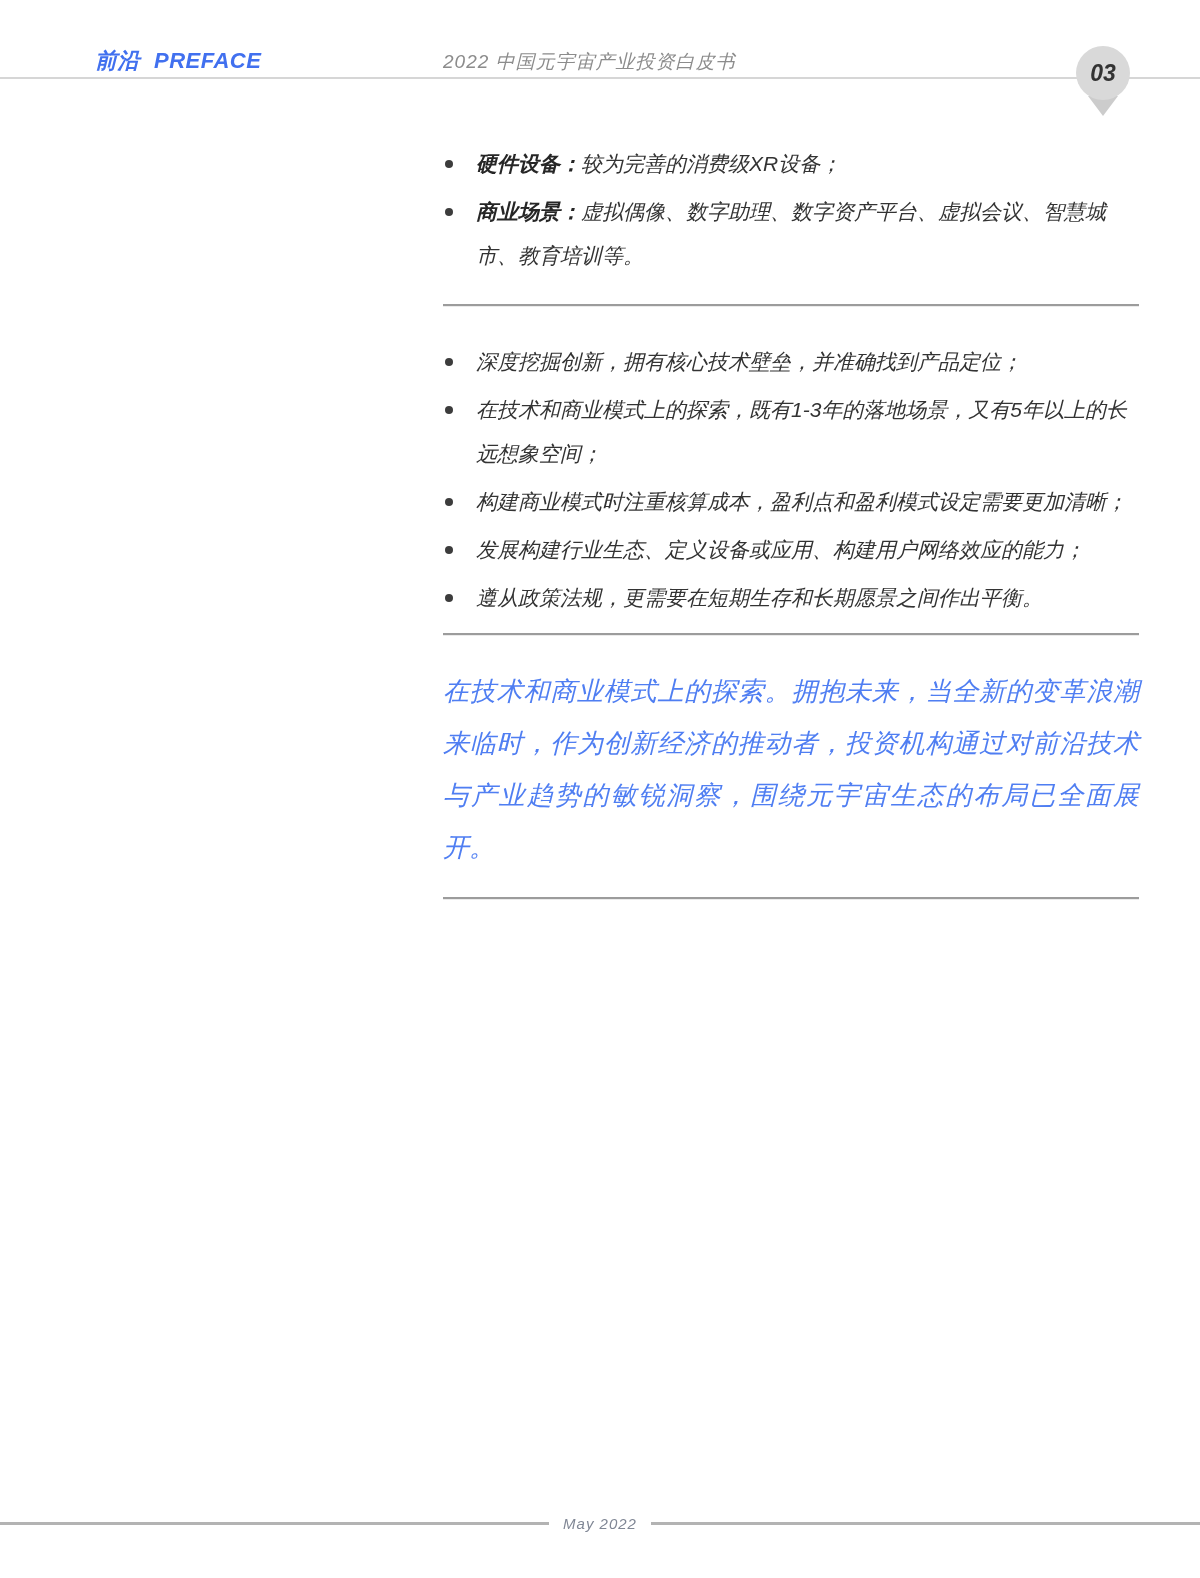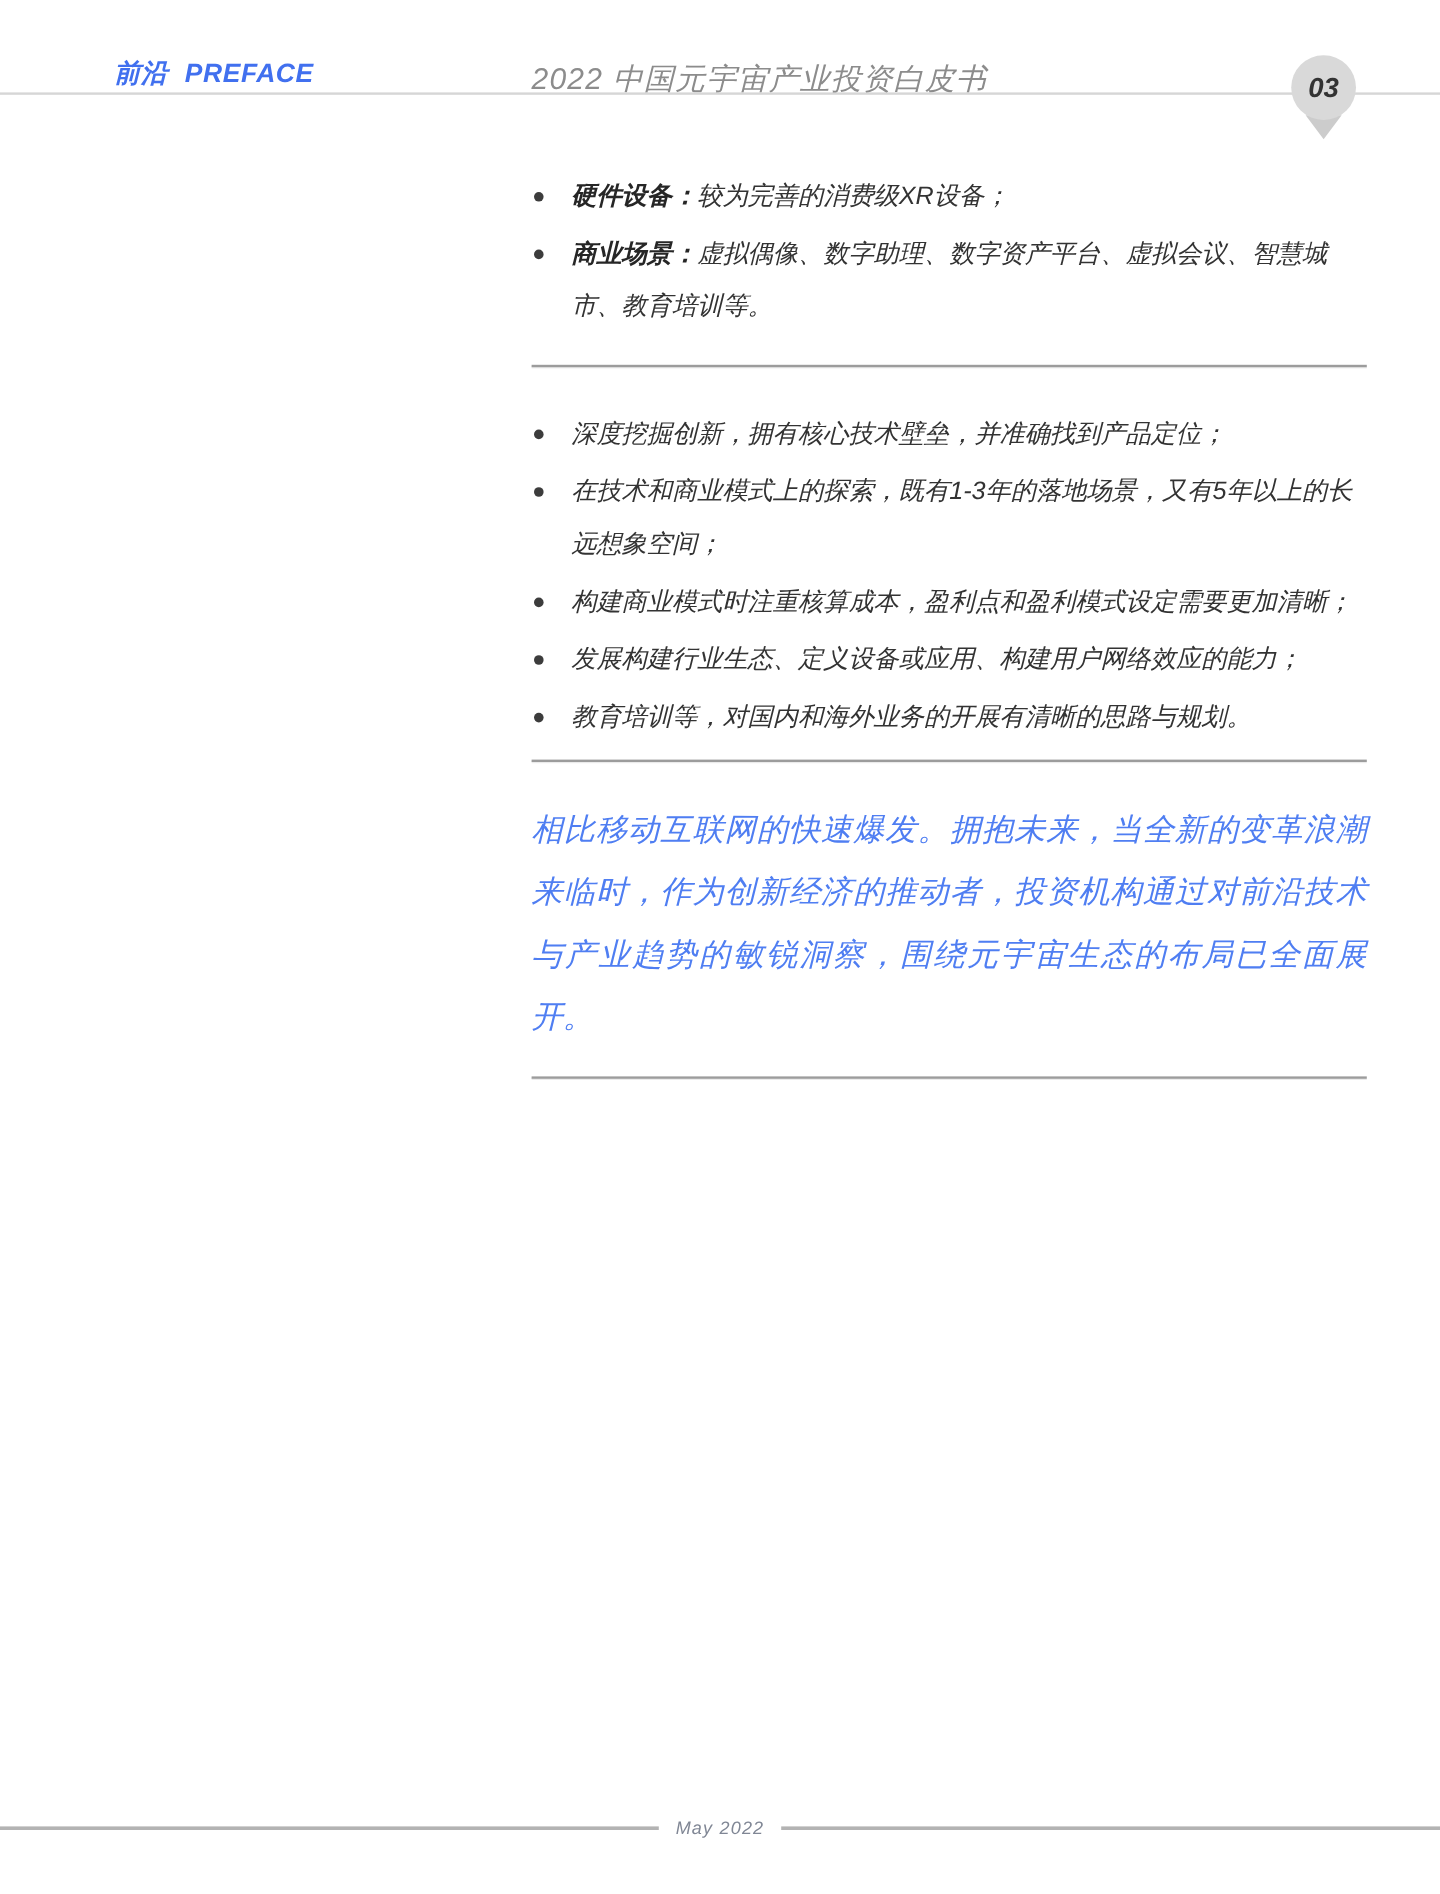--- a/index.html
+++ b/index.html
@@ -23,21 +23,21 @@
     background: #d6d6d6;
   }
   .brand {
     position: absolute; left: 95px; top: 46px;
     font-size: 22px; font-weight: bold; color: #4170ef;
     letter-spacing: 0.5px; white-space: nowrap;
   }
   .brand .brand-en { margin-left: 14px; }
   .doc-title {
     position: absolute; left: 443px; top: 49px;
-    font-size: 25px; color: #8c8c8c; letter-spacing: 1px; white-space: nowrap;
+    font-size: 19px; color: #8c8c8c; letter-spacing: 1px; white-space: nowrap;
   }
   .page-badge {
     position: absolute; left: 1076px; top: 46px; width: 54px; text-align: center;
   }
   .badge-circle {
     position: relative; z-index: 2;
     width: 54px; height: 54px; border-radius: 50%;
     background: #d9d9d9;
     display: flex; align-items: center; justify-content: center;
     font-size: 23px; font-weight: bold; color: #333333;
@@ -145,27 +145,27 @@
       <li>
         <span class="dot"></span>
         <span>构建商业模式时注重核算成本，盈利点和盈利模式设定需要更加清晰；</span>
       </li>
       <li>
         <span class="dot"></span>
         <span>发展构建行业生态、定义设备或应用、构建用户网络效应的能力；</span>
       </li>
       <li>
         <span class="dot"></span>
-        <span>教育培训等，对国内和海外业务的开展有清晰的思路与规划。</span>
+        <span>遵从政策法规，更需要在短期生存和长期愿景之间作出平衡。</span>
       </li>
     </ul>
 
     <hr class="divider divider-2">
 
-    <p class="closing-para">相比移动互联网的快速爆发。拥抱未来，当全新的变革浪潮来临时，作为创新经济的推动者，投资机构通过对前沿技术与产业趋势的敏锐洞察，围绕元宇宙生态的布局已全面展开。</p>
+    <p class="closing-para">在技术和商业模式上的探索。拥抱未来，当全新的变革浪潮来临时，作为创新经济的推动者，投资机构通过对前沿技术与产业趋势的敏锐洞察，围绕元宇宙生态的布局已全面展开。</p>
 
     <hr class="divider divider-3">
 
   </div>
 
   <div class="footer">
     <div class="footer-line"></div>
     <div class="footer-text">May 2022</div>
     <div class="footer-line"></div>
   </div>

